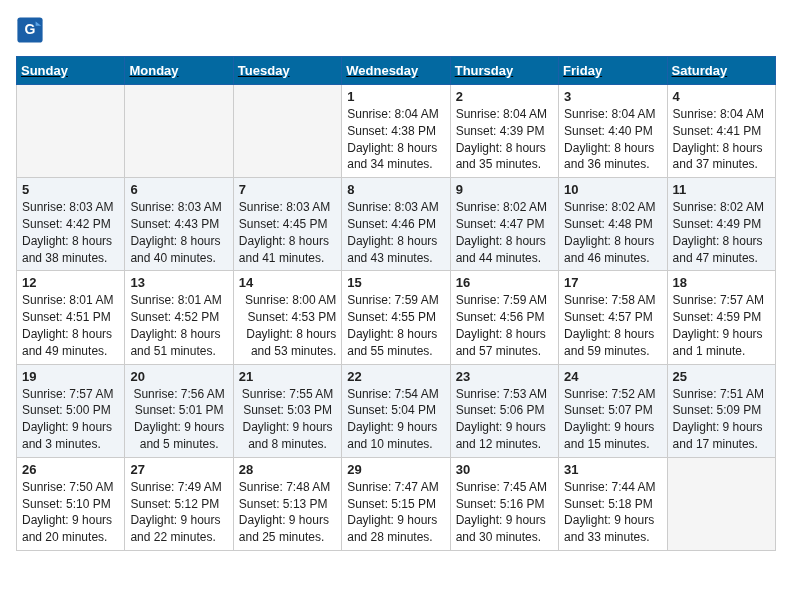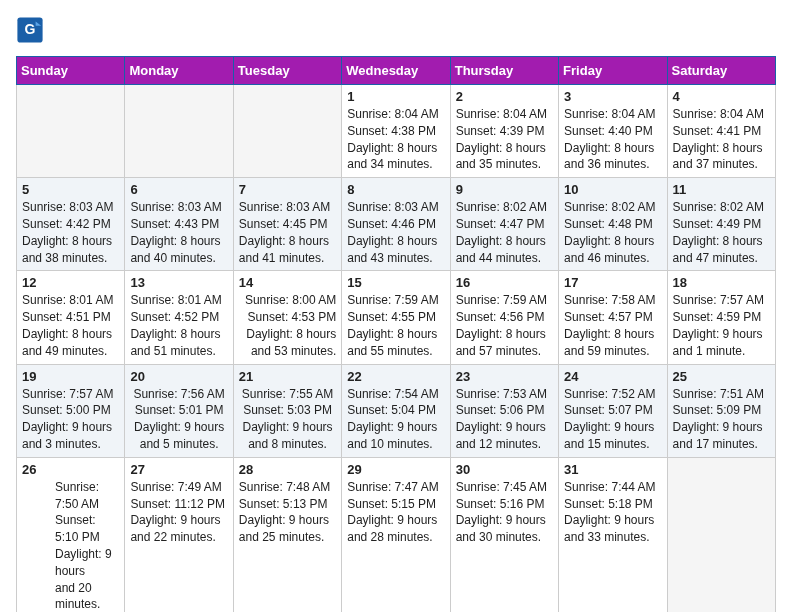--- a/index.html
+++ b/index.html
@@ -41,21 +41,22 @@
     .calendar-subtitle {
       font-size: 15px;
       color: #444;
     }
     table {
       width: 100%;
       border-collapse: collapse;
       table-layout: fixed;
     }
     thead tr {
-      background-color: #a21caf;
+      background-color: #0369a1;
+      text-decoration: underline;
     }
     thead th {
       color: #fff;
       font-size: 13px;
       font-weight: bold;
       padding: 6px 4px;
       text-align: left;
       border: 1px solid #1a5fa8;
     }
     tbody tr {
@@ -304,29 +305,29 @@
           <div class="day-num">25</div>
           <div class="day-info" style="white-space: pre-line;">Sunrise: 7:51 AM
 Sunset: 5:09 PM
 Daylight: 9 hours
 and 17 minutes.</div>
         </td>
       </tr>
       <tr>
         <td>
           <div class="day-num">26</div>
-          <div class="day-info" style="white-space: pre-line; margin-left: 33px;">Sunrise: 7:50 AM
+          <div class="day-info" style="white-space: pre-line;">Sunrise: 7:50 AM
 Sunset: 5:10 PM
 Daylight: 9 hours
 and 20 minutes.</div>
         </td>
         <td>
           <div class="day-num">27</div>
           <div class="day-info" style="white-space: pre-line;">Sunrise: 7:49 AM
-Sunset: 11:12 PM
+Sunset: 5:12 PM
 Daylight: 9 hours
 and 22 minutes.</div>
         </td>
         <td>
           <div class="day-num">28</div>
           <div class="day-info" style="white-space: pre-line;">Sunrise: 7:48 AM
 Sunset: 5:13 PM
 Daylight: 9 hours
 and 25 minutes.</div>
         </td>

